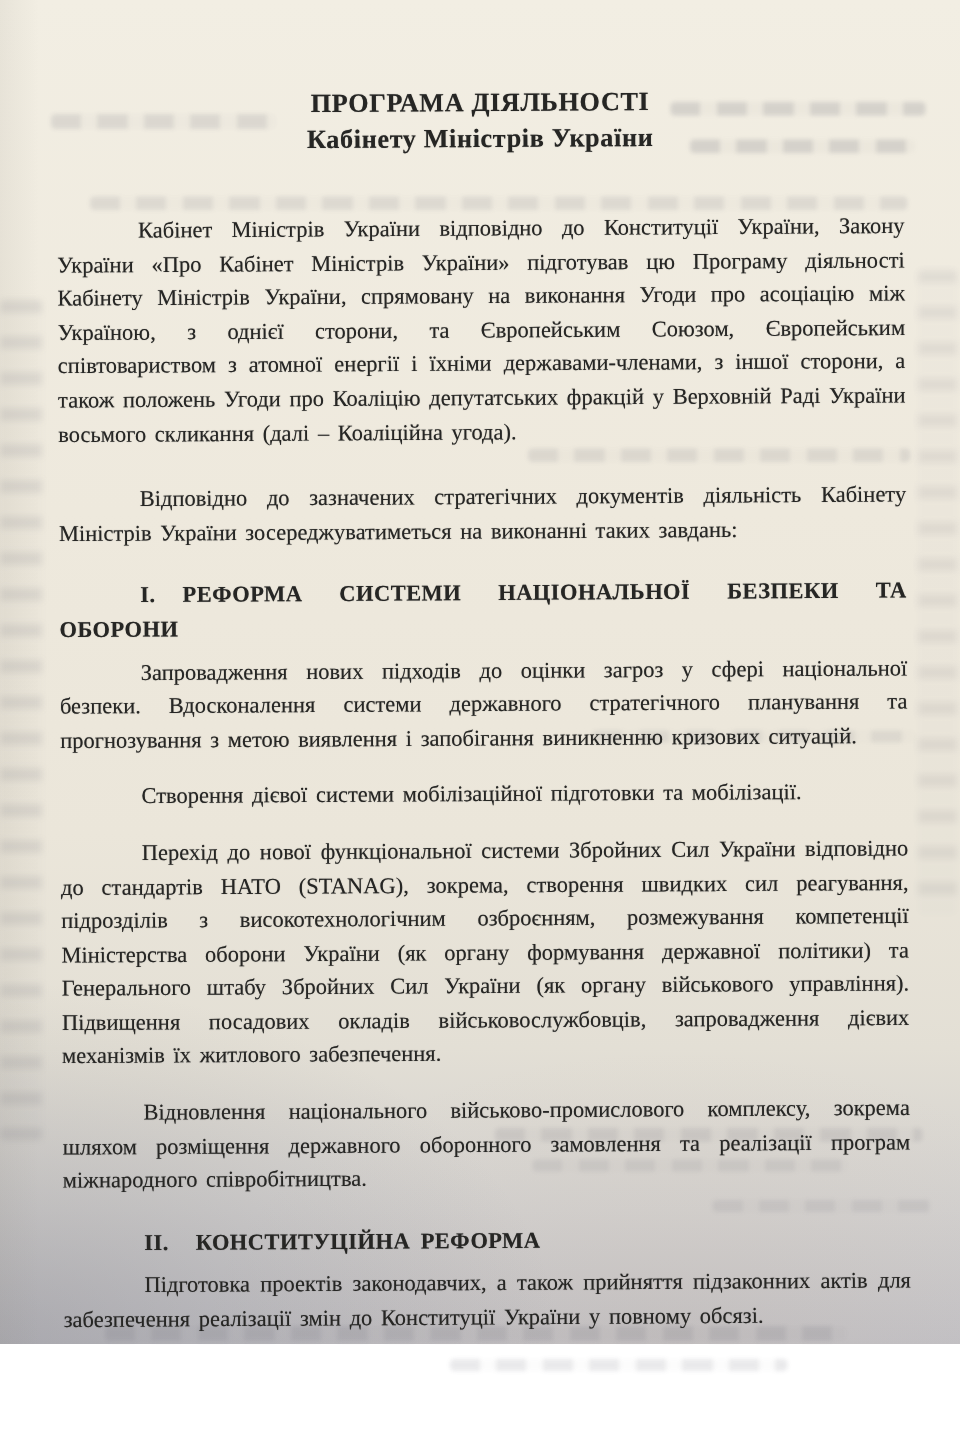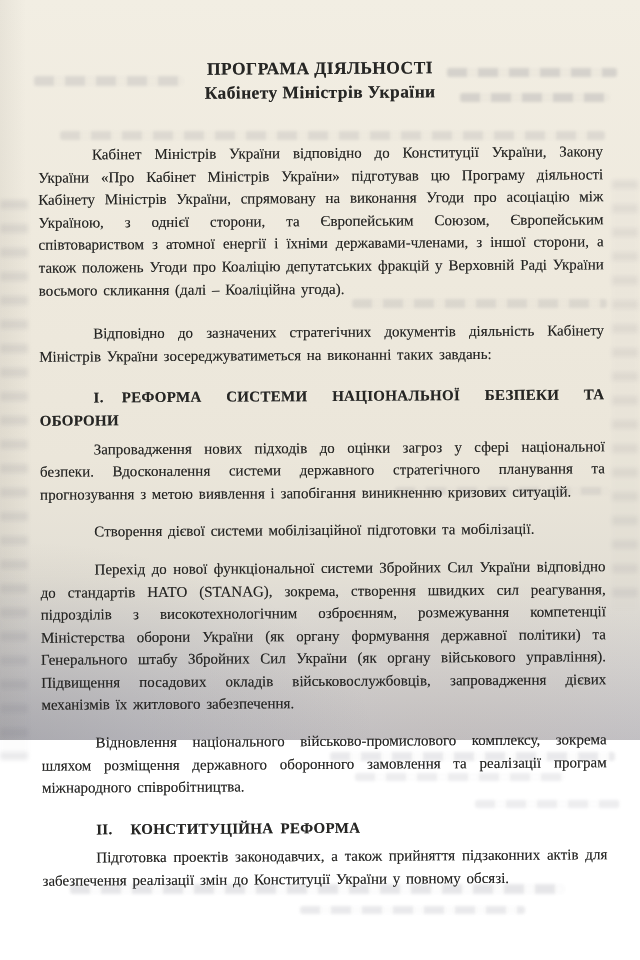--- a/index.html
+++ b/index.html
@@ -3,21 +3,21 @@
 <meta charset="utf-8">
 <style>
   html, body {
     margin: 0; padding: 0;
     width: 640px; height: 960px;
     overflow: hidden;
     font-family: "Liberation Serif", serif;
   }
   .photo {
     position: relative;
-    width: 640px; height: 740px;
+    width: 640px; height: 896px;
     background:
       radial-gradient(130% 60% at 0% 100%, rgba(105,105,112,0.28) 0%, rgba(105,105,112,0.0) 45%),
       radial-gradient(90% 40% at 70% 100%, rgba(190,160,120,0.10) 0%, rgba(190,160,120,0.0) 55%),
       linear-gradient(180deg, #f2eee3 0%, #eee9dd 38%, #ebe6da 62%, #e3dfd5 78%, #d2d0cf 90%, #c2c1c6 100%),
       #ebe6da;
   }
   .photo::before {
     
     content: "";
     position: absolute; left: 0; top: 0; width: 26px; height: 100%;

